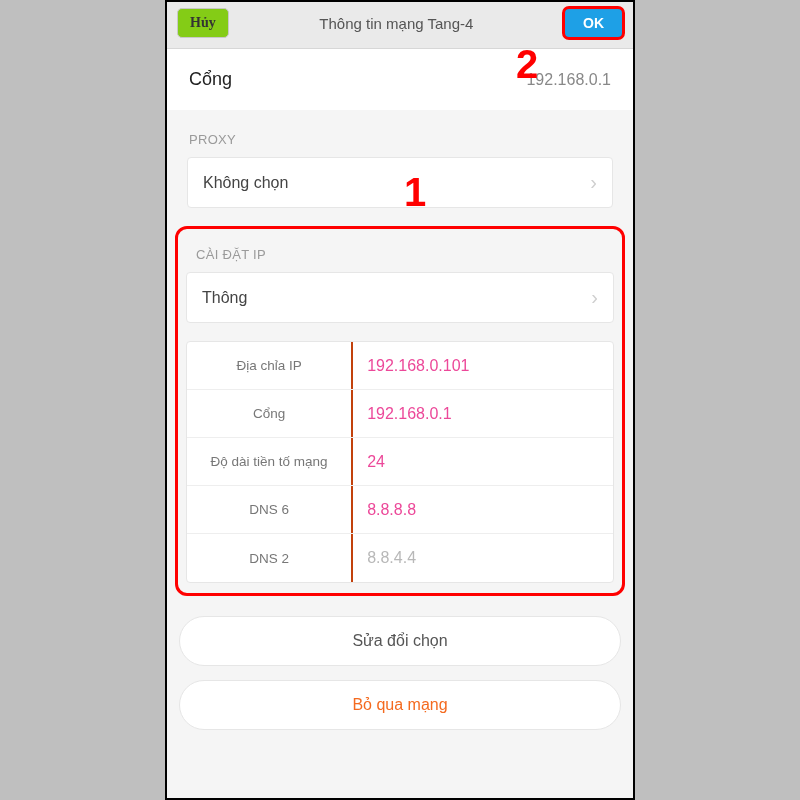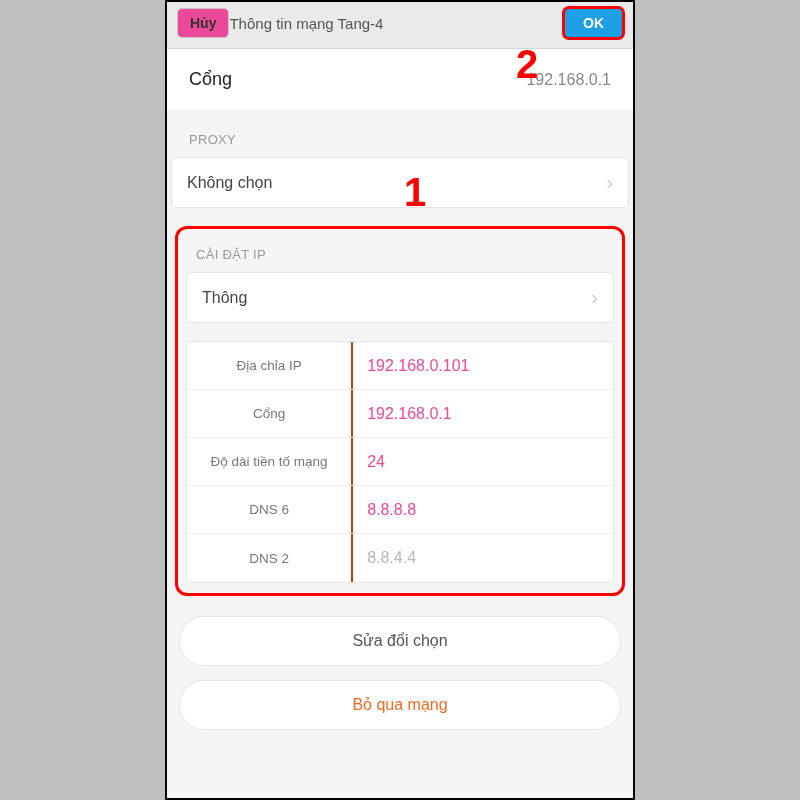--- a/index.html
+++ b/index.html
@@ -27,33 +27,35 @@
   }
   .header {
     display: flex;
     align-items: center;
     justify-content: space-between;
     padding: 6px 10px 10px 10px;
     background: #eaeaea;
     border-bottom: 1px solid #d7d7d7;
   }
   .btn-cancel {
-    background: #ec4899;
+    background: #84cc16;
     border: 1px solid #c8c8c8;
     border-radius: 5px;
     padding: 6px 12px;
     font-size: 14px;
     font-weight: 600;
     color: #333;
+    font-family: Liberation Serif, serif;
   }
   .header-title {
     font-size: 15px;
     color: #555;
     font-weight: 500;
     flex: 1;
+    text-align: center;
   }
   .btn-ok {
     background: #1ea0e6;
     border: 1px solid #0f8fd4;
     color: #fff;
     border-radius: 5px;
     padding: 6px 18px;
     font-size: 14px;
     font-weight: 600;
     outline: 3px solid #ff0000;
@@ -75,21 +77,21 @@
     color: #888;
   }
   .section-label {
     padding: 22px 22px 10px 22px;
     font-size: 13px;
     color: #9a9a9a;
     letter-spacing: 0.3px;
   }
   .select-row {
     background: #fff;
-    margin: 0 4px;
+    margin: 0 20px;
     border: 1px solid #e6e6e6;
     border-radius: 4px;
     padding: 13px 15px;
     display: flex;
     justify-content: space-between;
     align-items: center;
     font-size: 16px;
     color: #444;
   }
   .chevron {

